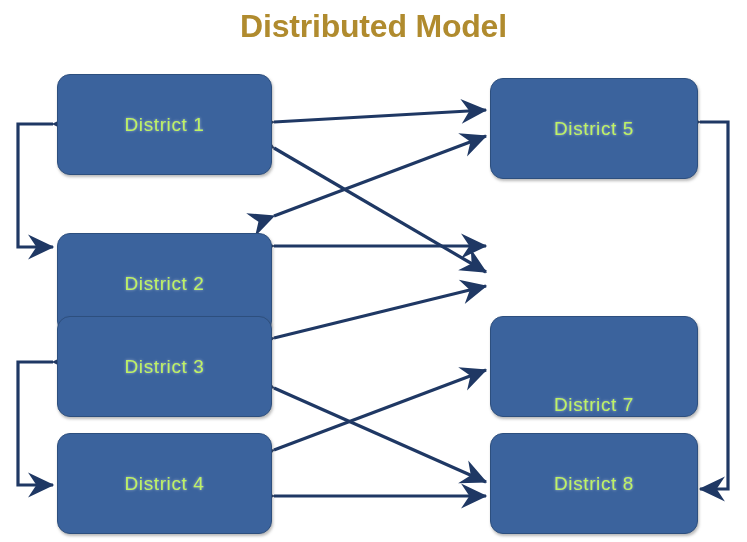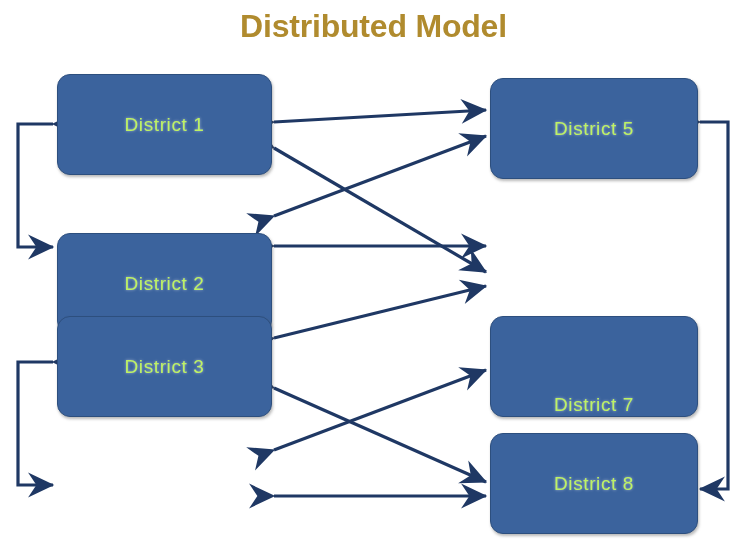--- a/index.html
+++ b/index.html
@@ -101,20 +101,23 @@
   </div>
 
   <div class="node" style="left:57px; top:199px; width:213px; height:99px;margin-top:34px;">
     <span class="node-label">District 2</span>
   </div>
 
   <div class="node" style="left:57px; top:316px; width:213px; height:99px;text-align:right;">
     <span class="node-label">District 3</span>
   </div>
 
+  <div class="node" style="left:57px; top:433px; width:213px; height:99px;">
+    <span class="node-label">District 4</span>
+  </div>
 
   <div class="node" style="left:490px; top:78px; width:206px; height:99px;">
     <span class="node-label">District 5</span>
   </div>
 
 
   <div class="node" style="left:490px; top:316px; width:206px; height:99px;align-items:flex-end;">
     <span class="node-label">District 7</span>
   </div>
 

